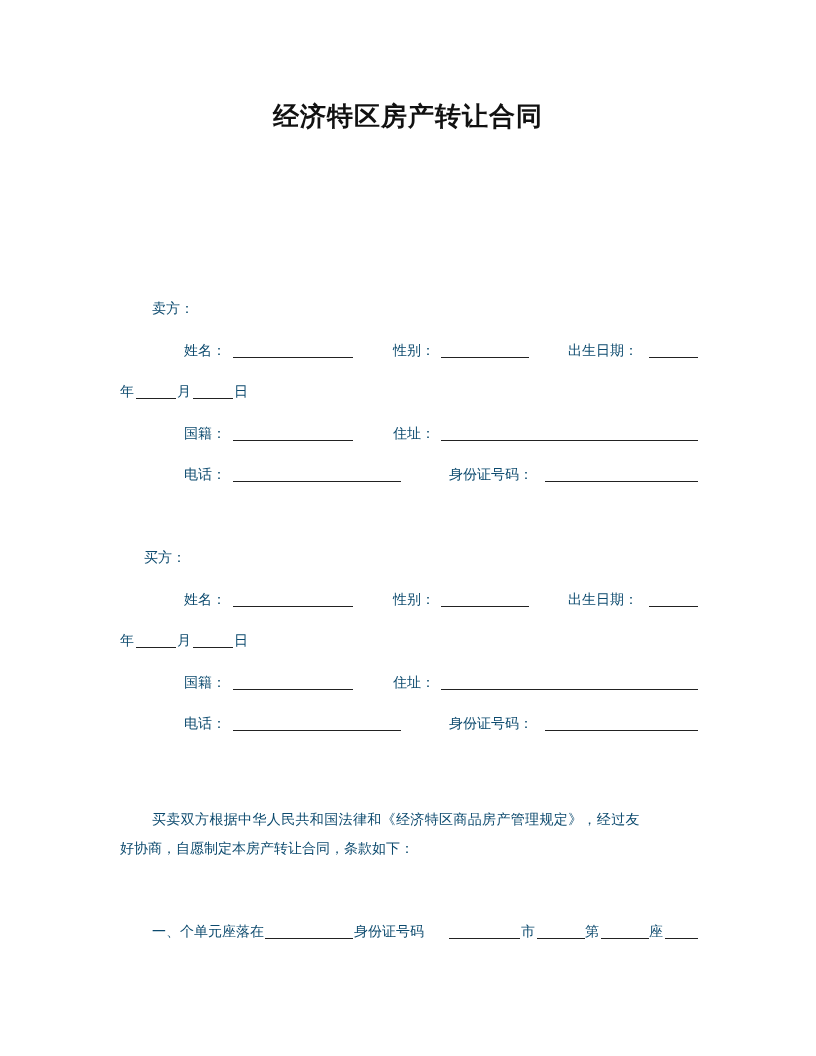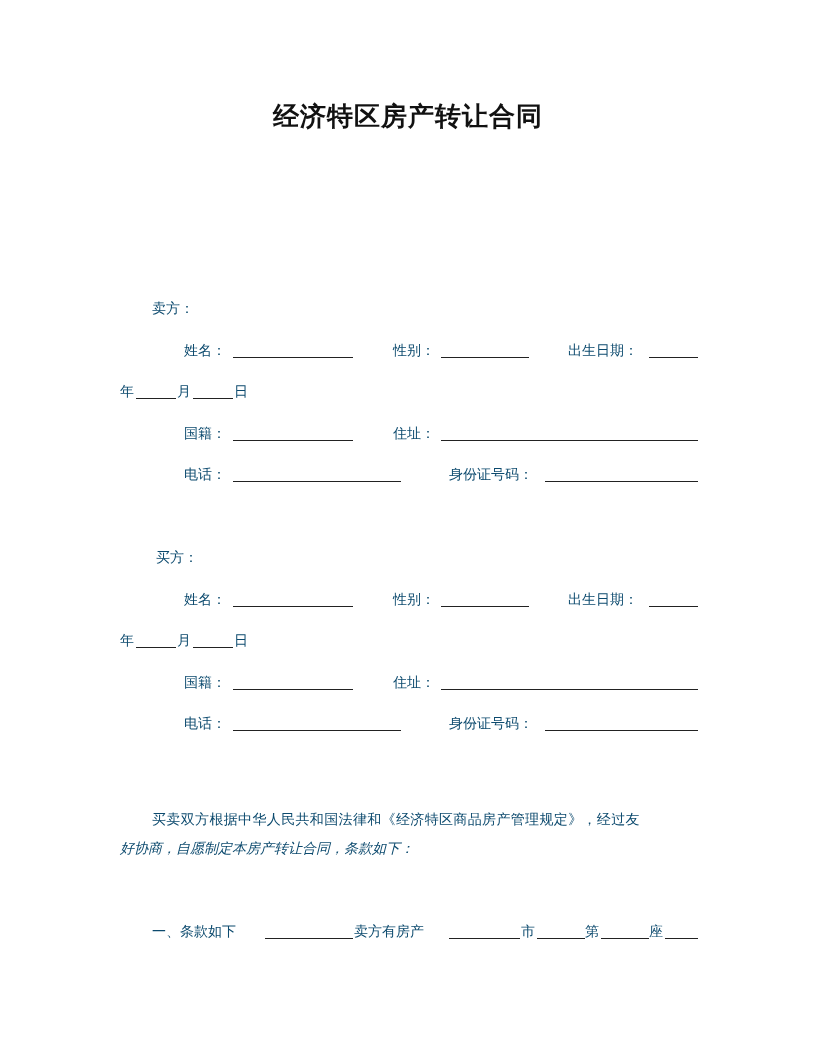--- a/index.html
+++ b/index.html
@@ -80,21 +80,21 @@
     <div class="blank" style="left:441px; top:440px; width:257px;"></div>
 
     <div class="line" style="left:184px; top:464px;">电话：</div>
     <div class="blank" style="left:233px; top:481px; width:168px;"></div>
 
     <div class="line" style="left:449px; top:464px;">身份证号码：</div>
     <div class="blank" style="left:545px; top:481px; width:153px;"></div>
   </div>
 
   <div>
-    <div class="line" style="left:156px; top:547px;text-align:right;">买方：</div>
+    <div class="line" style="left:144px; top:547px;text-align:right;">买方：</div>
 
     <div class="line" style="left:184px; top:589px;">姓名：</div>
     <div class="blank" style="left:233px; top:606px; width:120px;"></div>
 
     <div class="line" style="left:393px; top:589px;">性别：</div>
     <div class="blank" style="left:441px; top:606px; width:88px;"></div>
 
     <div class="line" style="left:568px; top:589px;">出生日期：</div>
     <div class="blank" style="left:649px; top:606px; width:49px;"></div>
 
@@ -112,27 +112,27 @@
 
     <div class="line" style="left:184px; top:713px;">电话：</div>
     <div class="blank" style="left:233px; top:730px; width:168px;"></div>
 
     <div class="line" style="left:449px; top:713px;">身份证号码：</div>
     <div class="blank" style="left:545px; top:730px; width:153px;"></div>
   </div>
 
   <div>
     <div class="line" style="left:152px; top:797px; letter-spacing:0.35px;margin-top:12px;">买卖双方根据中华人民共和国法律和《经济特区商品房产管理规定》，经过友</div>
-    <div class="line" style="left:120px; top:838px;font-style:italic;">好协商，自愿制定本房产转让合同，条款如下：</div>
+    <div class="line" style="left:120px; top:838px;">好协商，自愿制定本房产转让合同，条款如下：</div>
   </div>
 
   <div>
-    <div class="line" style="left:152px; top:921px;">一、条款如下</div>
+    <div class="line" style="left:152px; top:921px;">一、个单元座落在</div>
     <div class="blank" style="left:265px; top:938px; width:88px;"></div>
-    <div class="line" style="left:354px; top:921px;">卖方有房产</div>
+    <div class="line" style="left:354px; top:921px;">身份证号码</div>
     <div class="blank" style="left:449px; top:938px; width:71px;"></div>
     <div class="line" style="left:521px; top:921px;">市</div>
     <div class="blank" style="left:537px; top:938px; width:48px;"></div>
     <div class="line" style="left:585px; top:921px;">第</div>
     <div class="blank" style="left:601px; top:938px; width:48px;"></div>
     <div class="line" style="left:649px; top:921px;">座</div>
     <div class="blank" style="left:665px; top:938px; width:33px;"></div>
   </div>
 
 </div>

